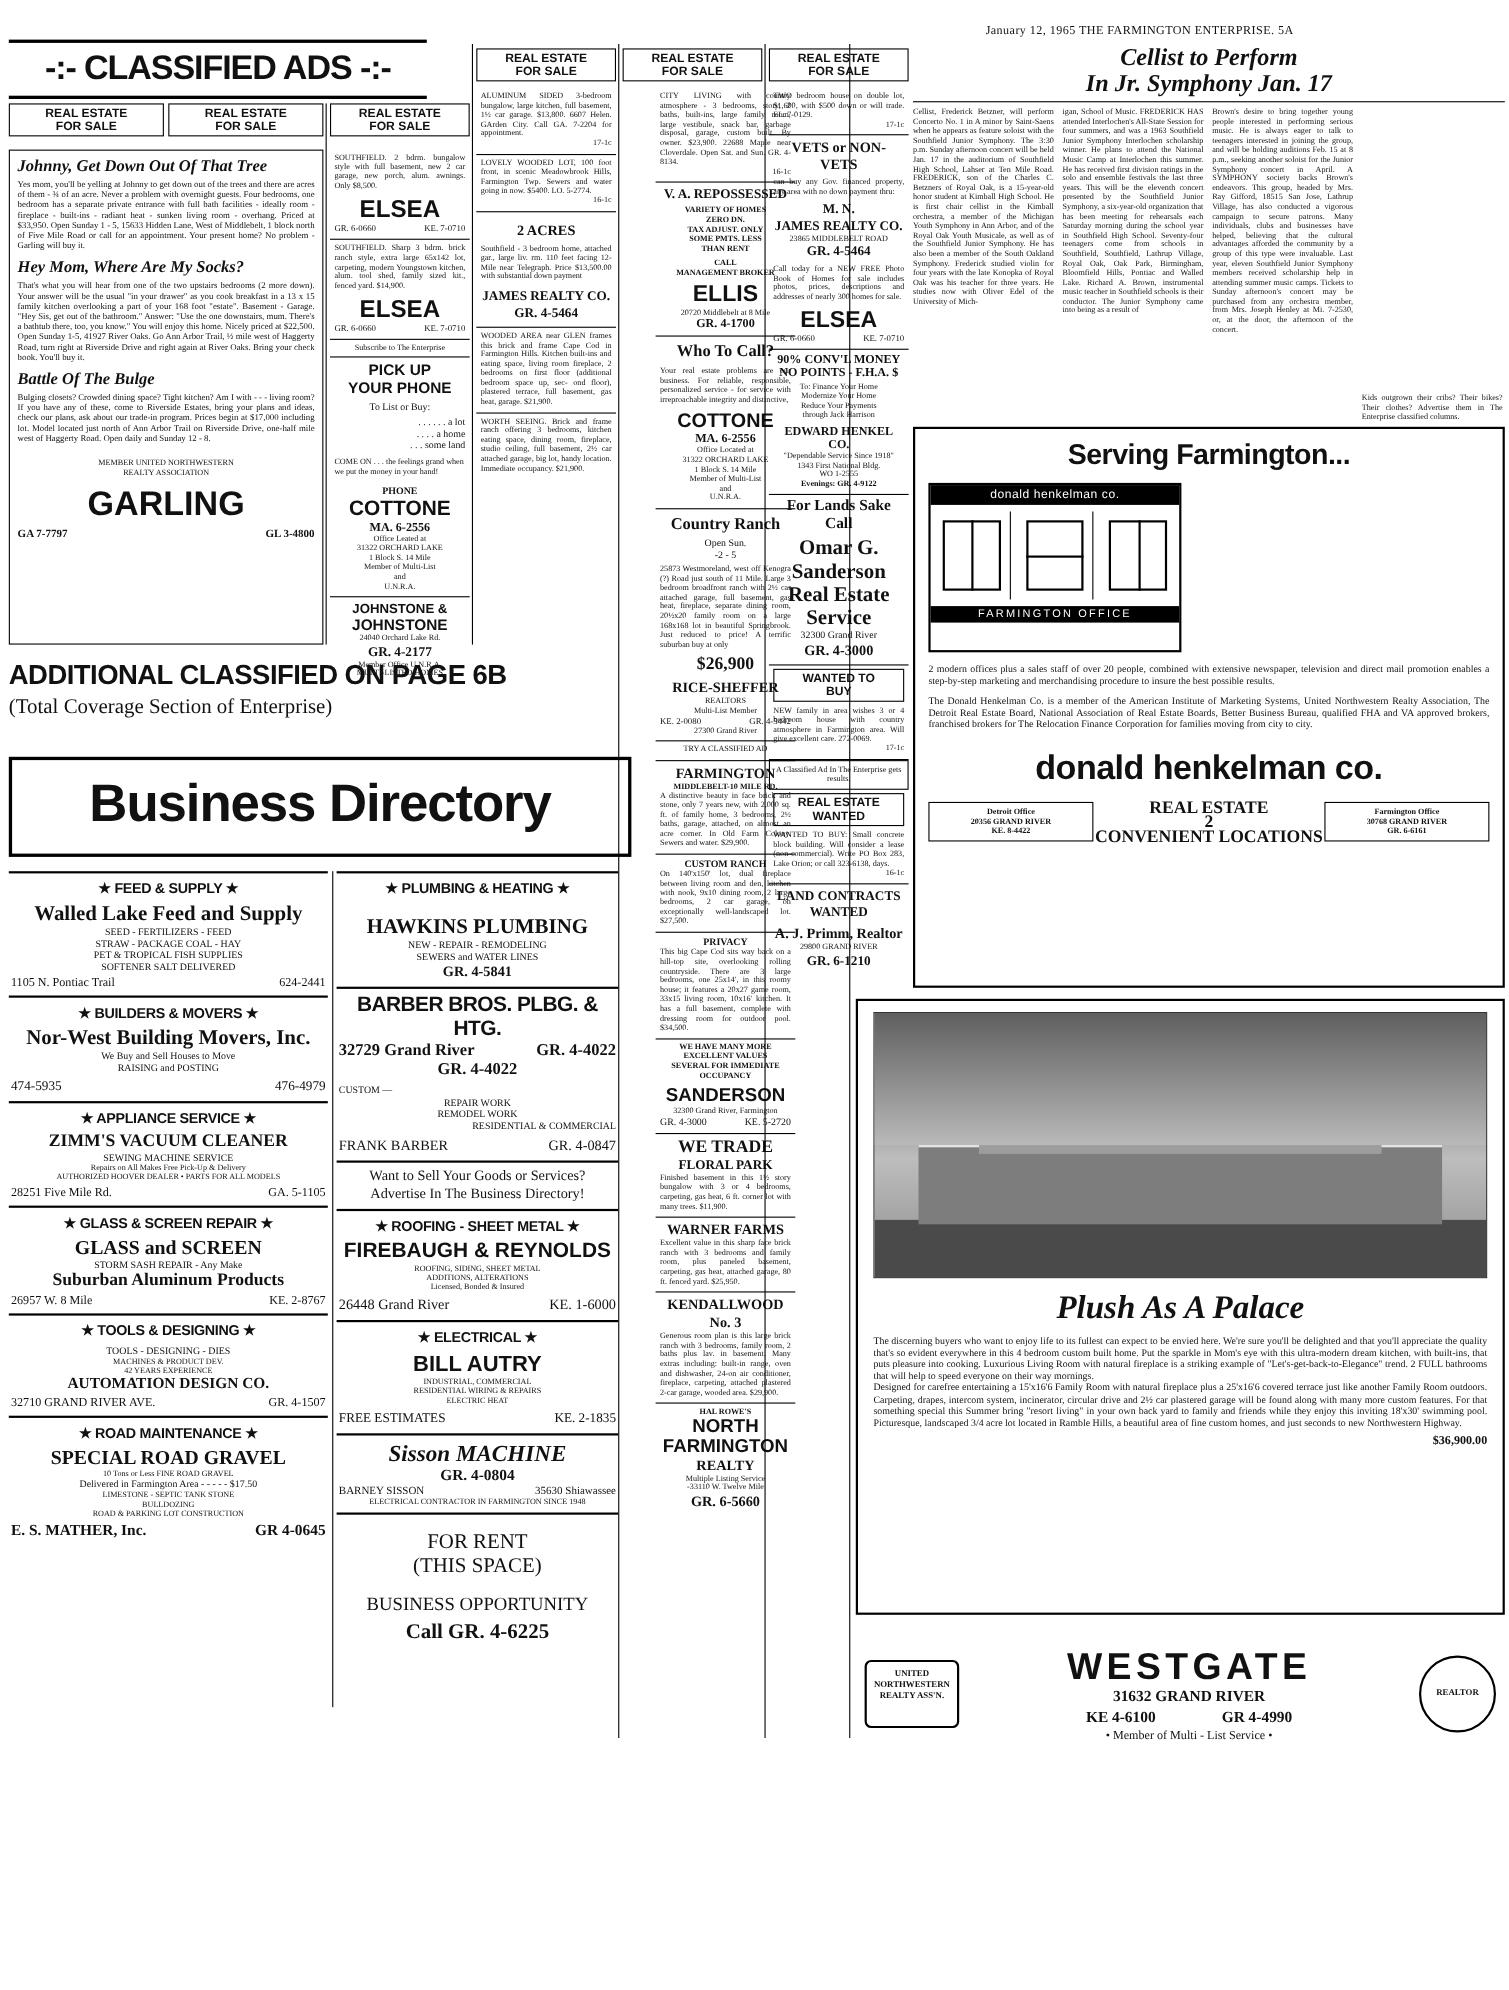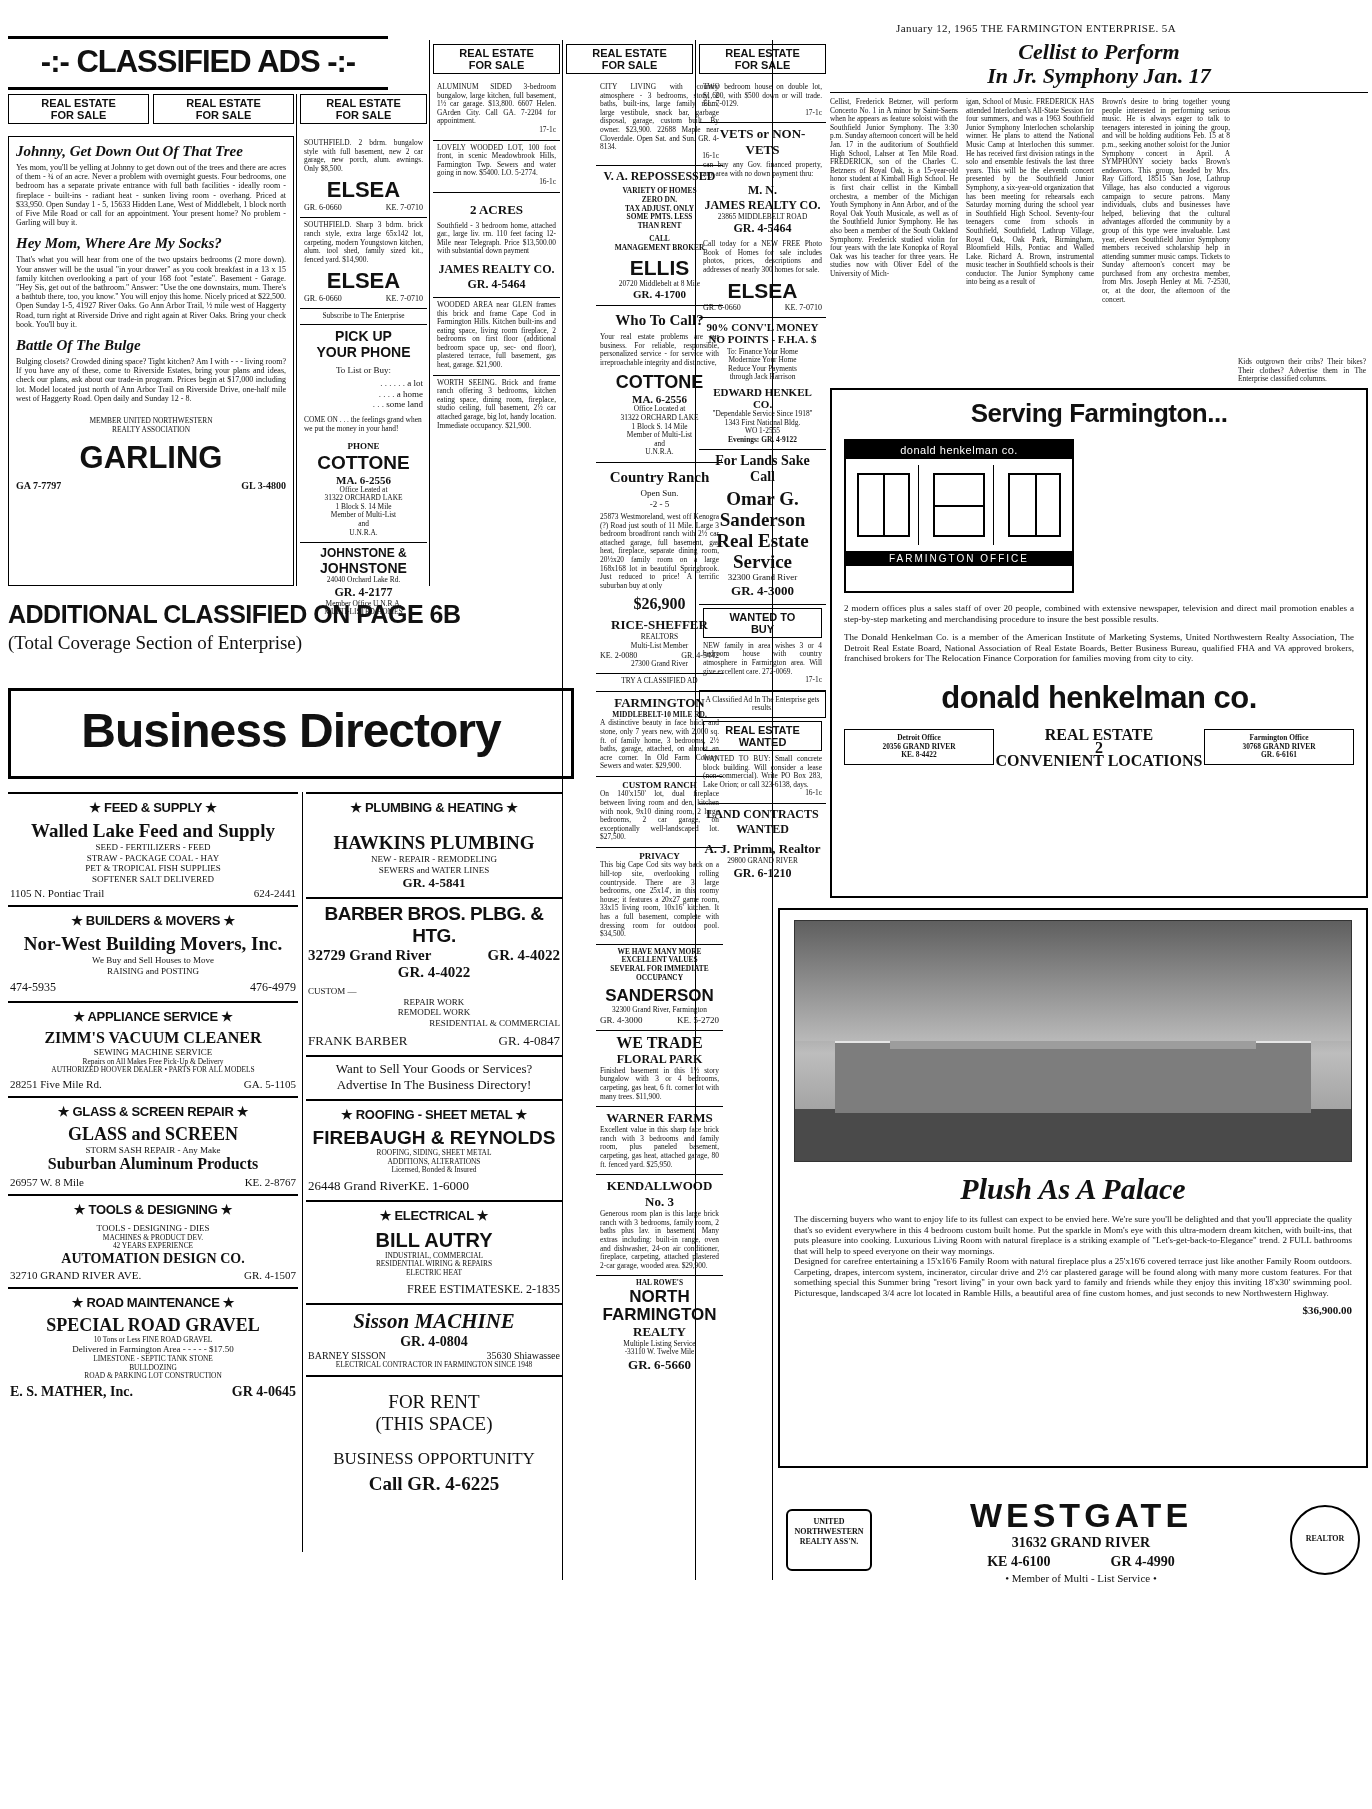--- a/index.html
+++ b/index.html
@@ -501,32 +501,32 @@
     <div class="dirblock">
       <div style="font-size:13px;white-space:pre-line;">Want to Sell Your Goods or Services?
 Advertise In The Business Directory!</div>
     </div>
     <div class="dirblock">
       <div class="secthead">★  ROOFING - SHEET METAL  ★</div>
       <div class="big" style="font-size:19px;margin-top:3px;">FIREBAUGH &amp; REYNOLDS</div>
       <div class="xtiny">ROOFING, SIDING, SHEET METAL</div>
       <div class="xtiny">ADDITIONS, ALTERATIONS</div>
       <div class="xtiny">Licensed, Bonded &amp; Insured</div>
-      <div style="display:flex;font-size:13px;margin-top:3px;">
+      <div style="display:flex;justify-content:space-between;font-size:13px;margin-top:3px;">
         <span>26448 Grand River</span>
         <span>KE. 1-6000</span>
       </div>
     </div>
     <div class="dirblock">
       <div class="secthead">★  ELECTRICAL  ★</div>
       <div class="big" style="font-size:20px;margin-top:4px;">BILL AUTRY</div>
       <div class="xtiny">INDUSTRIAL, COMMERCIAL</div>
       <div class="xtiny">RESIDENTIAL WIRING &amp; REPAIRS</div>
       <div class="xtiny">ELECTRIC HEAT</div>
-      <div style="display:flex;justify-content:flex-end;font-size:12px;margin-top:4px;">
+      <div style="display:flex;justify-content:space-between;font-size:12px;margin-top:4px;">
         <span>FREE ESTIMATES</span>
         <span>KE. 2-1835</span>
       </div>
     </div>
     <div class="dirblock">
       <div class="script" style="font-size:21px;">Sisson MACHINE</div>
       <div class="bold" style="font-size:14px;">GR. 4-0804</div>
       <div style="display:flex;justify-content:space-between;font-size:10px;">
         <span>BARNEY SISSON</span>
         <span>35630 Shiawassee</span>

